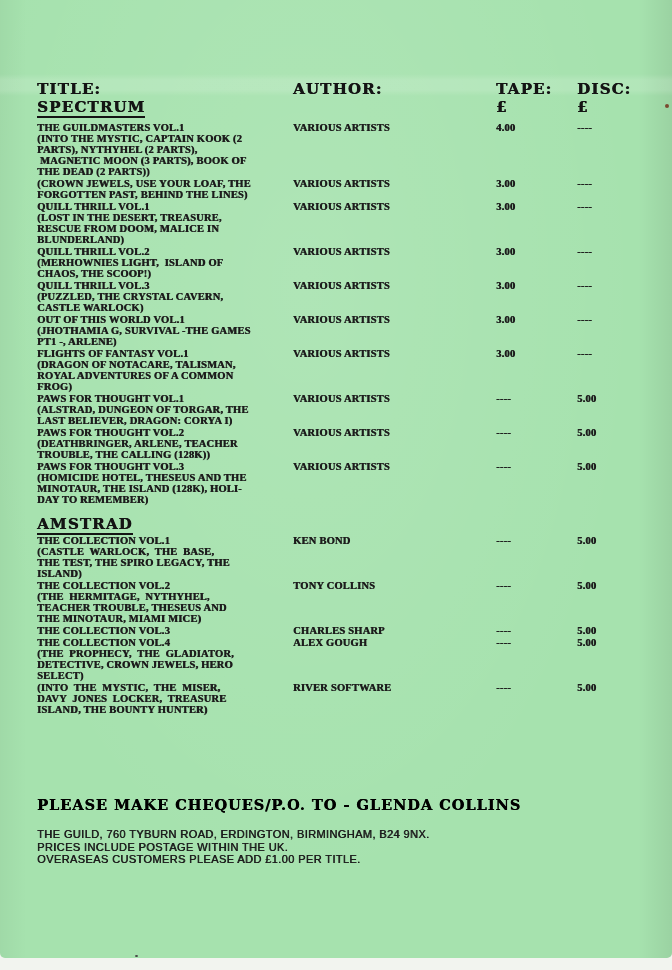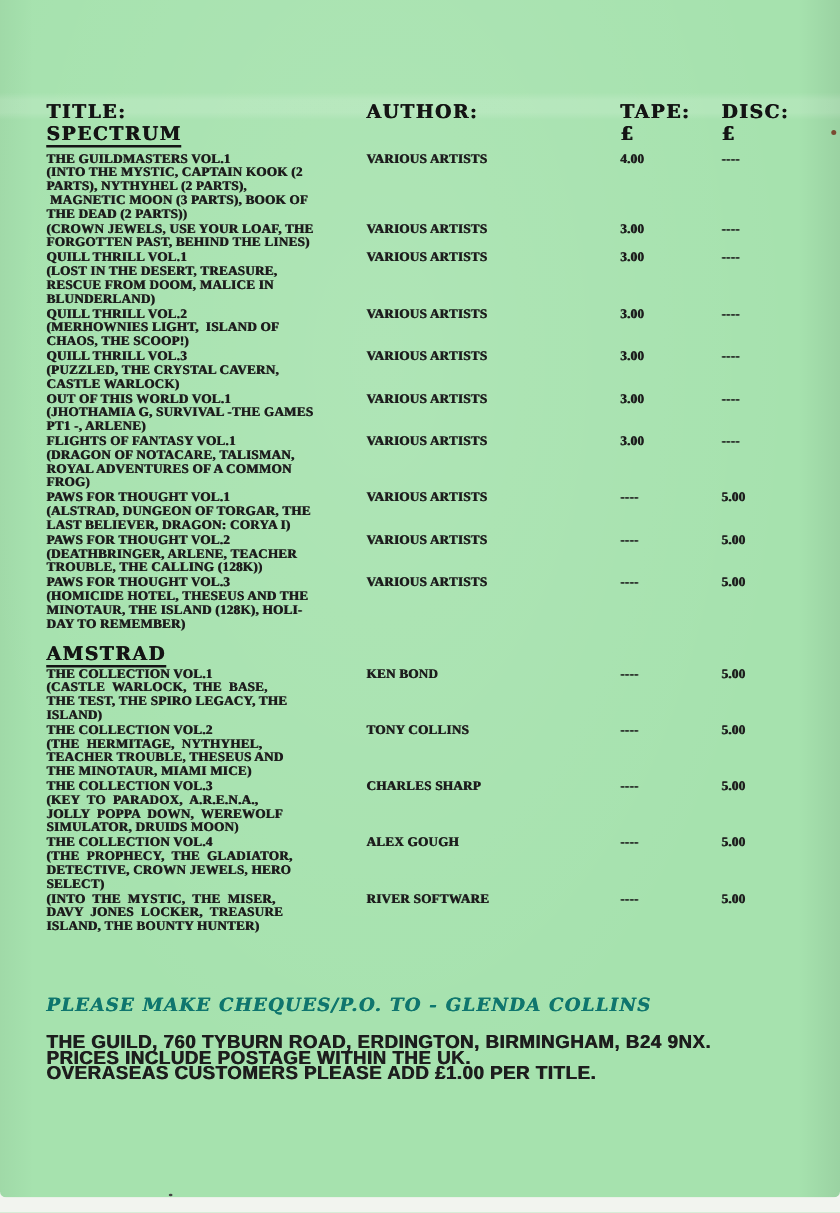--- a/index.html
+++ b/index.html
@@ -40,25 +40,25 @@
     letter-spacing:0.2px;text-shadow:0.55px 0 0 currentColor;color:#1d1d1d;
   }
   .entries-grid{display:grid;grid-template-columns:256px 203px 81px 95px;
                 align-items:start;row-gap:1px;font-family:Liberation Serif, serif;}
   .e-desc{white-space:pre-wrap;}
   .section-hdr-wrap{margin-top:10px;margin-bottom:0;}
 
   .footer-cheques{
     position:absolute;left:37px;top:796px;
     font-family:"DejaVu Serif",serif;font-weight:700;font-size:14.5px;
-    letter-spacing:1px;color:#0f766e;text-shadow:0.4px 0 0 currentColor;font-style:italic;
+    letter-spacing:1px;color:#000000;text-shadow:0.4px 0 0 currentColor;
   }
   .footer-address{
     position:absolute;left:37px;top:828px;
-    font-weight:700;font-size:15px;line-height:12.5px;letter-spacing:0.4px;
+    font-weight:400;font-size:11px;line-height:12.5px;letter-spacing:0.4px;
     text-shadow:0.55px 0 0 currentColor;color:#1d1d1d;
   }
 
   .scan-strip{position:absolute;left:0;top:958px;width:672px;height:12px;background:var(--scanbg);}
   .speck{position:absolute;border-radius:50%;}
   .speck-1{left:665px;top:104px;width:4px;height:4px;background:#7a4a30;}
   .speck-2{left:135px;top:955px;width:3px;height:2px;background:#444;}
 </style>
 </head>
 <body>
@@ -188,23 +188,20 @@
           <div>THE COLLECTION VOL.2</div>
           <div class="e-desc">(THE  HERMITAGE,  NYTHYHEL,
 TEACHER TROUBLE, THESEUS AND
 THE MINOTAUR, MIAMI MICE)</div>
         </div>
         <div class="dotmatrix">TONY COLLINS</div>
         <div class="dotmatrix">----</div>
         <div class="dotmatrix">5.00</div>
         <div class="dotmatrix">
           <div>THE COLLECTION VOL.3</div>
-          <div class="e-desc">(KEY  TO  PARADOX,  A.R.E.N.A.,
-JOLLY  POPPA  DOWN,  WEREWOLF
-SIMULATOR, DRUIDS MOON)</div>
         </div>
         <div class="dotmatrix">CHARLES SHARP</div>
         <div class="dotmatrix">----</div>
         <div class="dotmatrix">5.00</div>
         <div class="dotmatrix">
           <div>THE COLLECTION VOL.4</div>
           <div class="e-desc">(THE  PROPHECY,  THE  GLADIATOR,
 DETECTIVE, CROWN JEWELS, HERO
 SELECT)</div>
         </div>

